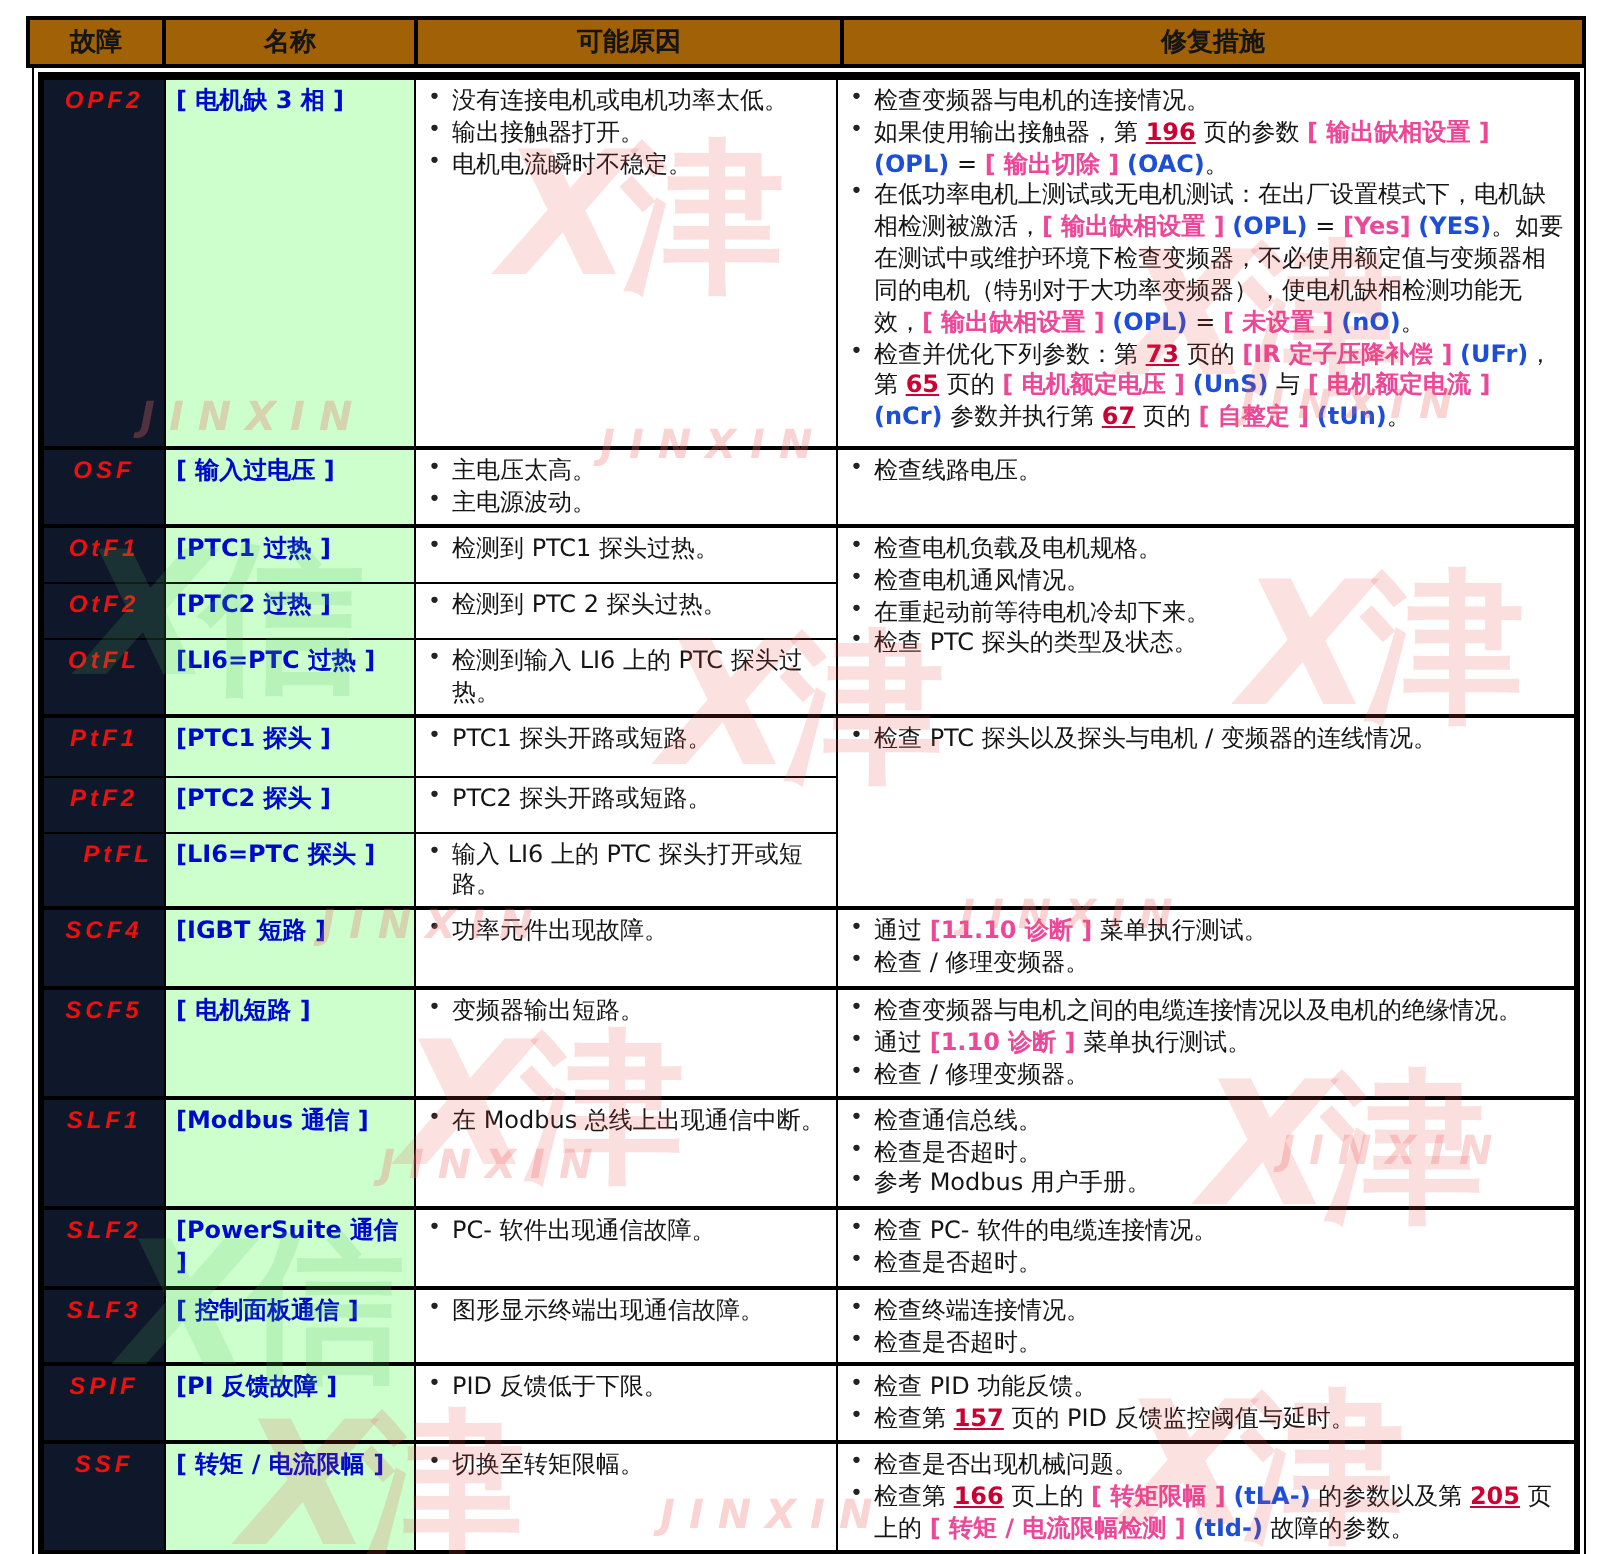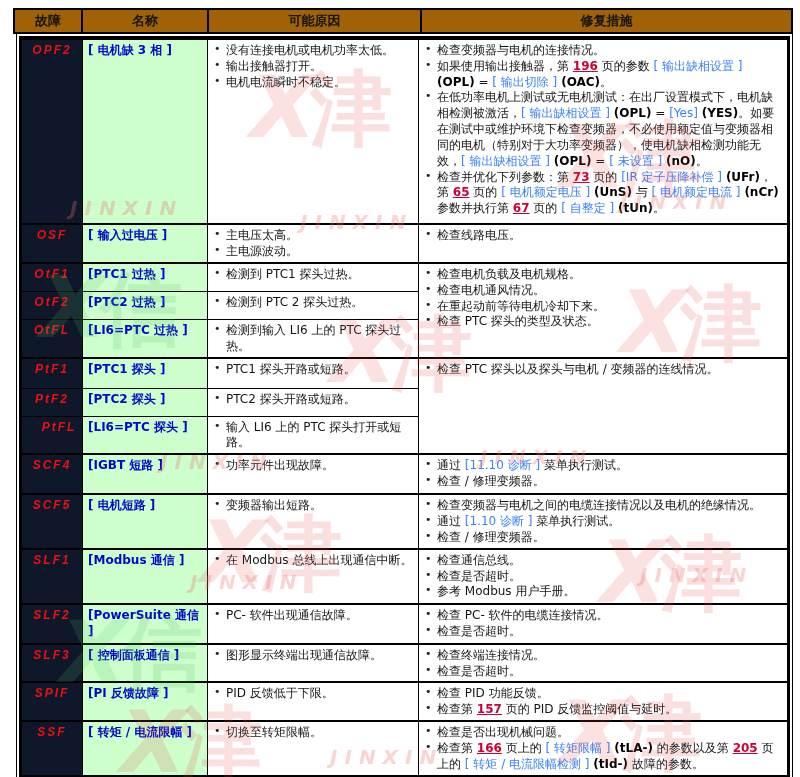--- a/index.html
+++ b/index.html
@@ -18,22 +18,22 @@
   tr.gt td{border-top:2px solid #000;}
   td.code{
     background:#0f172a;color:#ee0f0f;text-align:center;
     font-family:Liberation Sans, sans-serif;
     font-style:italic;font-weight:bold;letter-spacing:2px;font-size:12px;padding-top:5px;
   }
   td.name{background:#ccffcc;color:#0008cc;font-weight:bold;padding-top:4px;}
   td.cause,td.repair{background:#ffffff;}
   .bi{position:relative;padding-left:13px;}
   .bi::before{content:"\2022";position:absolute;left:1px;top:-1px;font-size:11px;color:#222;}
-  .sg-b{color:#3b82f6;font-weight:normal;}
-  .sg-r{color:#000000;font-weight:bold;}
+  .sg-b{color:#ec4899;font-weight:bold;}
+  .sg-r{color:#1d4ed8;font-weight:bold;}
   .sg-l{color:#cc0033;font-weight:bold;text-decoration:underline;cursor:pointer;}
   
   .wm-layer{position:absolute;inset:0;pointer-events:none;z-index:6;}
   .wm{position:absolute;white-space:nowrap;}
   .wm-x{font-weight:bold;font-style:italic;}
   .wm-x .xg{font-size:86px;color:rgba(235,70,70,.16);letter-spacing:-6px;}
   .wm-x .cg{font-size:82px;color:rgba(235,70,70,.18);font-style:normal;}
   .wm-x.green .xg{color:rgba(90,190,100,.16);}
   .wm-x.green .cg{color:rgba(90,190,100,.18);}
   .wm-jx{font-size:20px;font-weight:bold;font-style:italic;letter-spacing:7px;color:rgba(240,110,110,.30);}

